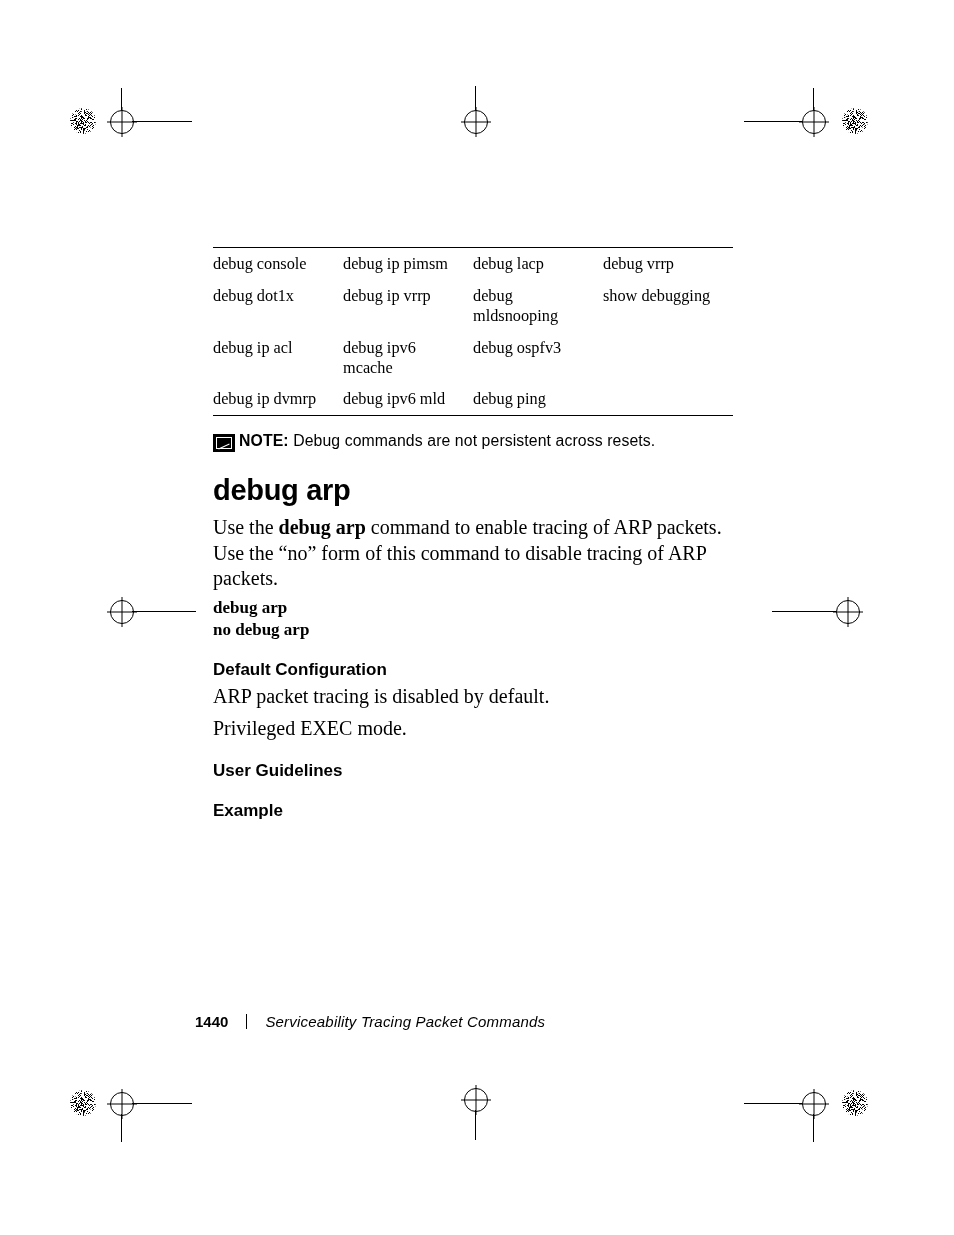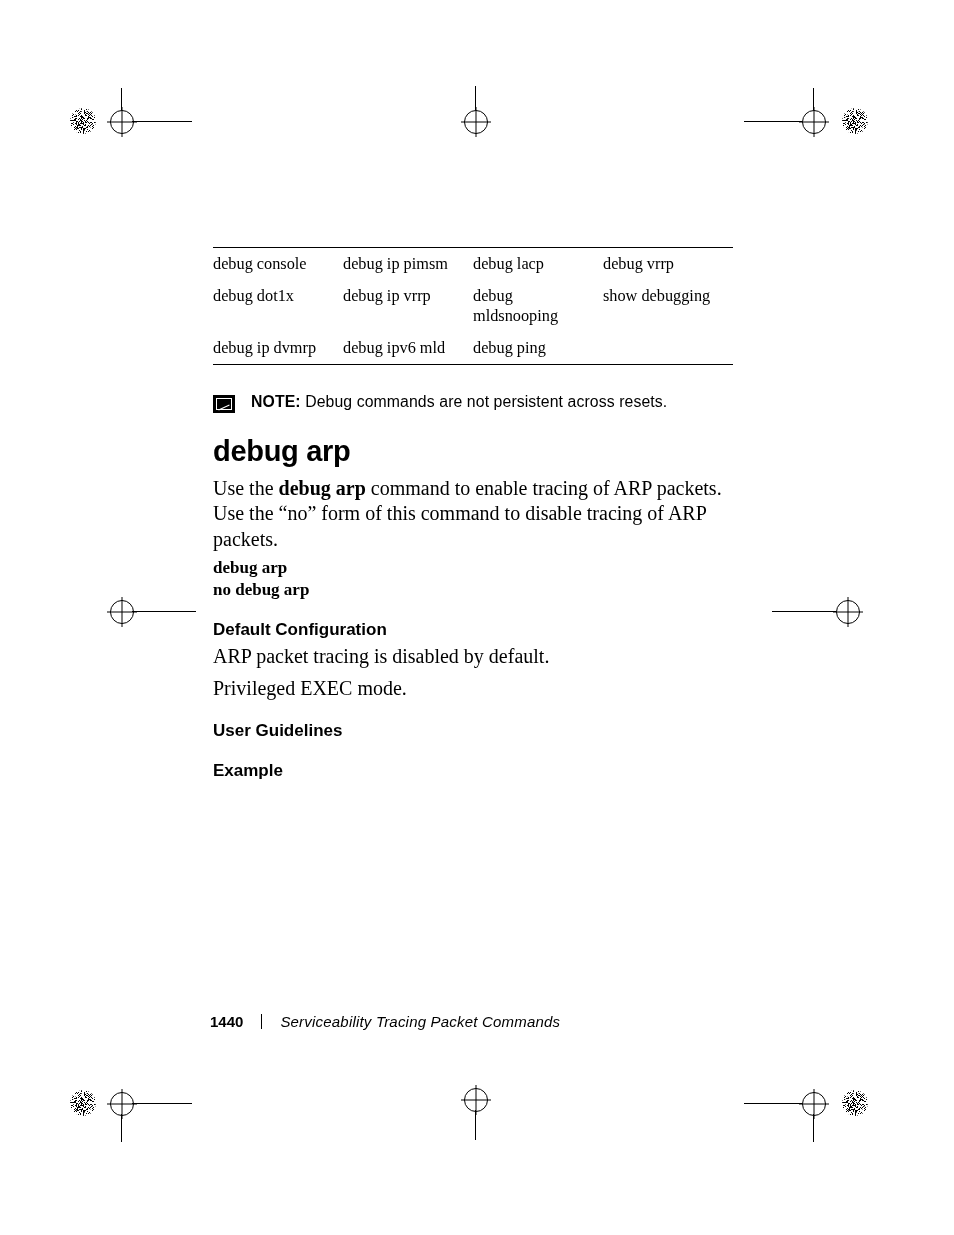--- a/index.html
+++ b/index.html
@@ -52,22 +52,22 @@
     font-size: 16.3px;
     line-height: 1.22;
   }
   .cmd-table td {
     vertical-align: top;
     padding: 6px 4px 6px 0;
     width: 25%;
   }
 
   .note-row {
-    display: flex; align-items: flex-start; gap: 16px;
-    margin-top: 28px; font-size: 15.8px;
+    display: flex; align-items: flex-start; gap: 4px;
+    margin-top: 16px; font-size: 15.8px;
   }
   .note-icon {
     width: 22px; height: 18px; background:#000; position:relative;
     flex: 0 0 22px; margin-top: 2px;
   }
   .note-icon::before{
     content:""; position:absolute; left:3px; top:3px; right:3px; bottom:3px;
     border:1px solid #fff;
   }
   .note-icon::after{
@@ -91,21 +91,21 @@
 
   h3.sec {
     font-family: "Helvetica Neue", Helvetica, Arial, sans-serif;
     font-weight: 700; font-size: 17px;
     margin: 20px 0 4px 0;
   }
   .syntax-line { font-size: 17px; font-weight: 700; margin: 2px 0; }
 
   
   .footer {
-    position: absolute; left: 210px; top: 1013px;
+    position: absolute; left: 195px; top: 1013px;
     font-size: 15px; display: flex; align-items: center; gap: 18px;
   }
   .footer .pnum {
     font-family: "Helvetica Neue", Helvetica, Arial, sans-serif;
     font-weight: 700;
   }
   .footer .vbar { width:1px; height:15px; background:#000; }
   .footer .chap { letter-spacing: 0.2px; font-family: "Helvetica Neue", Helvetica, Arial, sans-serif; font-style: italic;}
 </style>
 </head>
@@ -169,20 +169,26 @@
       <td>debug lacp</td>
       <td>debug vrrp</td>
     </tr>
     <tr>
       <td>debug dot1x</td>
       <td>debug ip vrrp</td>
       <td>debug mldsnooping</td>
       <td>show debugging</td>
     </tr>
     <tr>
+      <td>debug ip acl</td>
+      <td>debug ipv6 mcache</td>
+      <td>debug ospfv3</td>
+      <td></td>
+    </tr>
+    <tr>
       <td>debug ip dvmrp</td>
       <td>debug ipv6 mld</td>
       <td>debug ping</td>
       <td></td>
     </tr>
   </tbody>
     </table>
 
   <div class="note-row">
     <div class="note-icon"></div>

